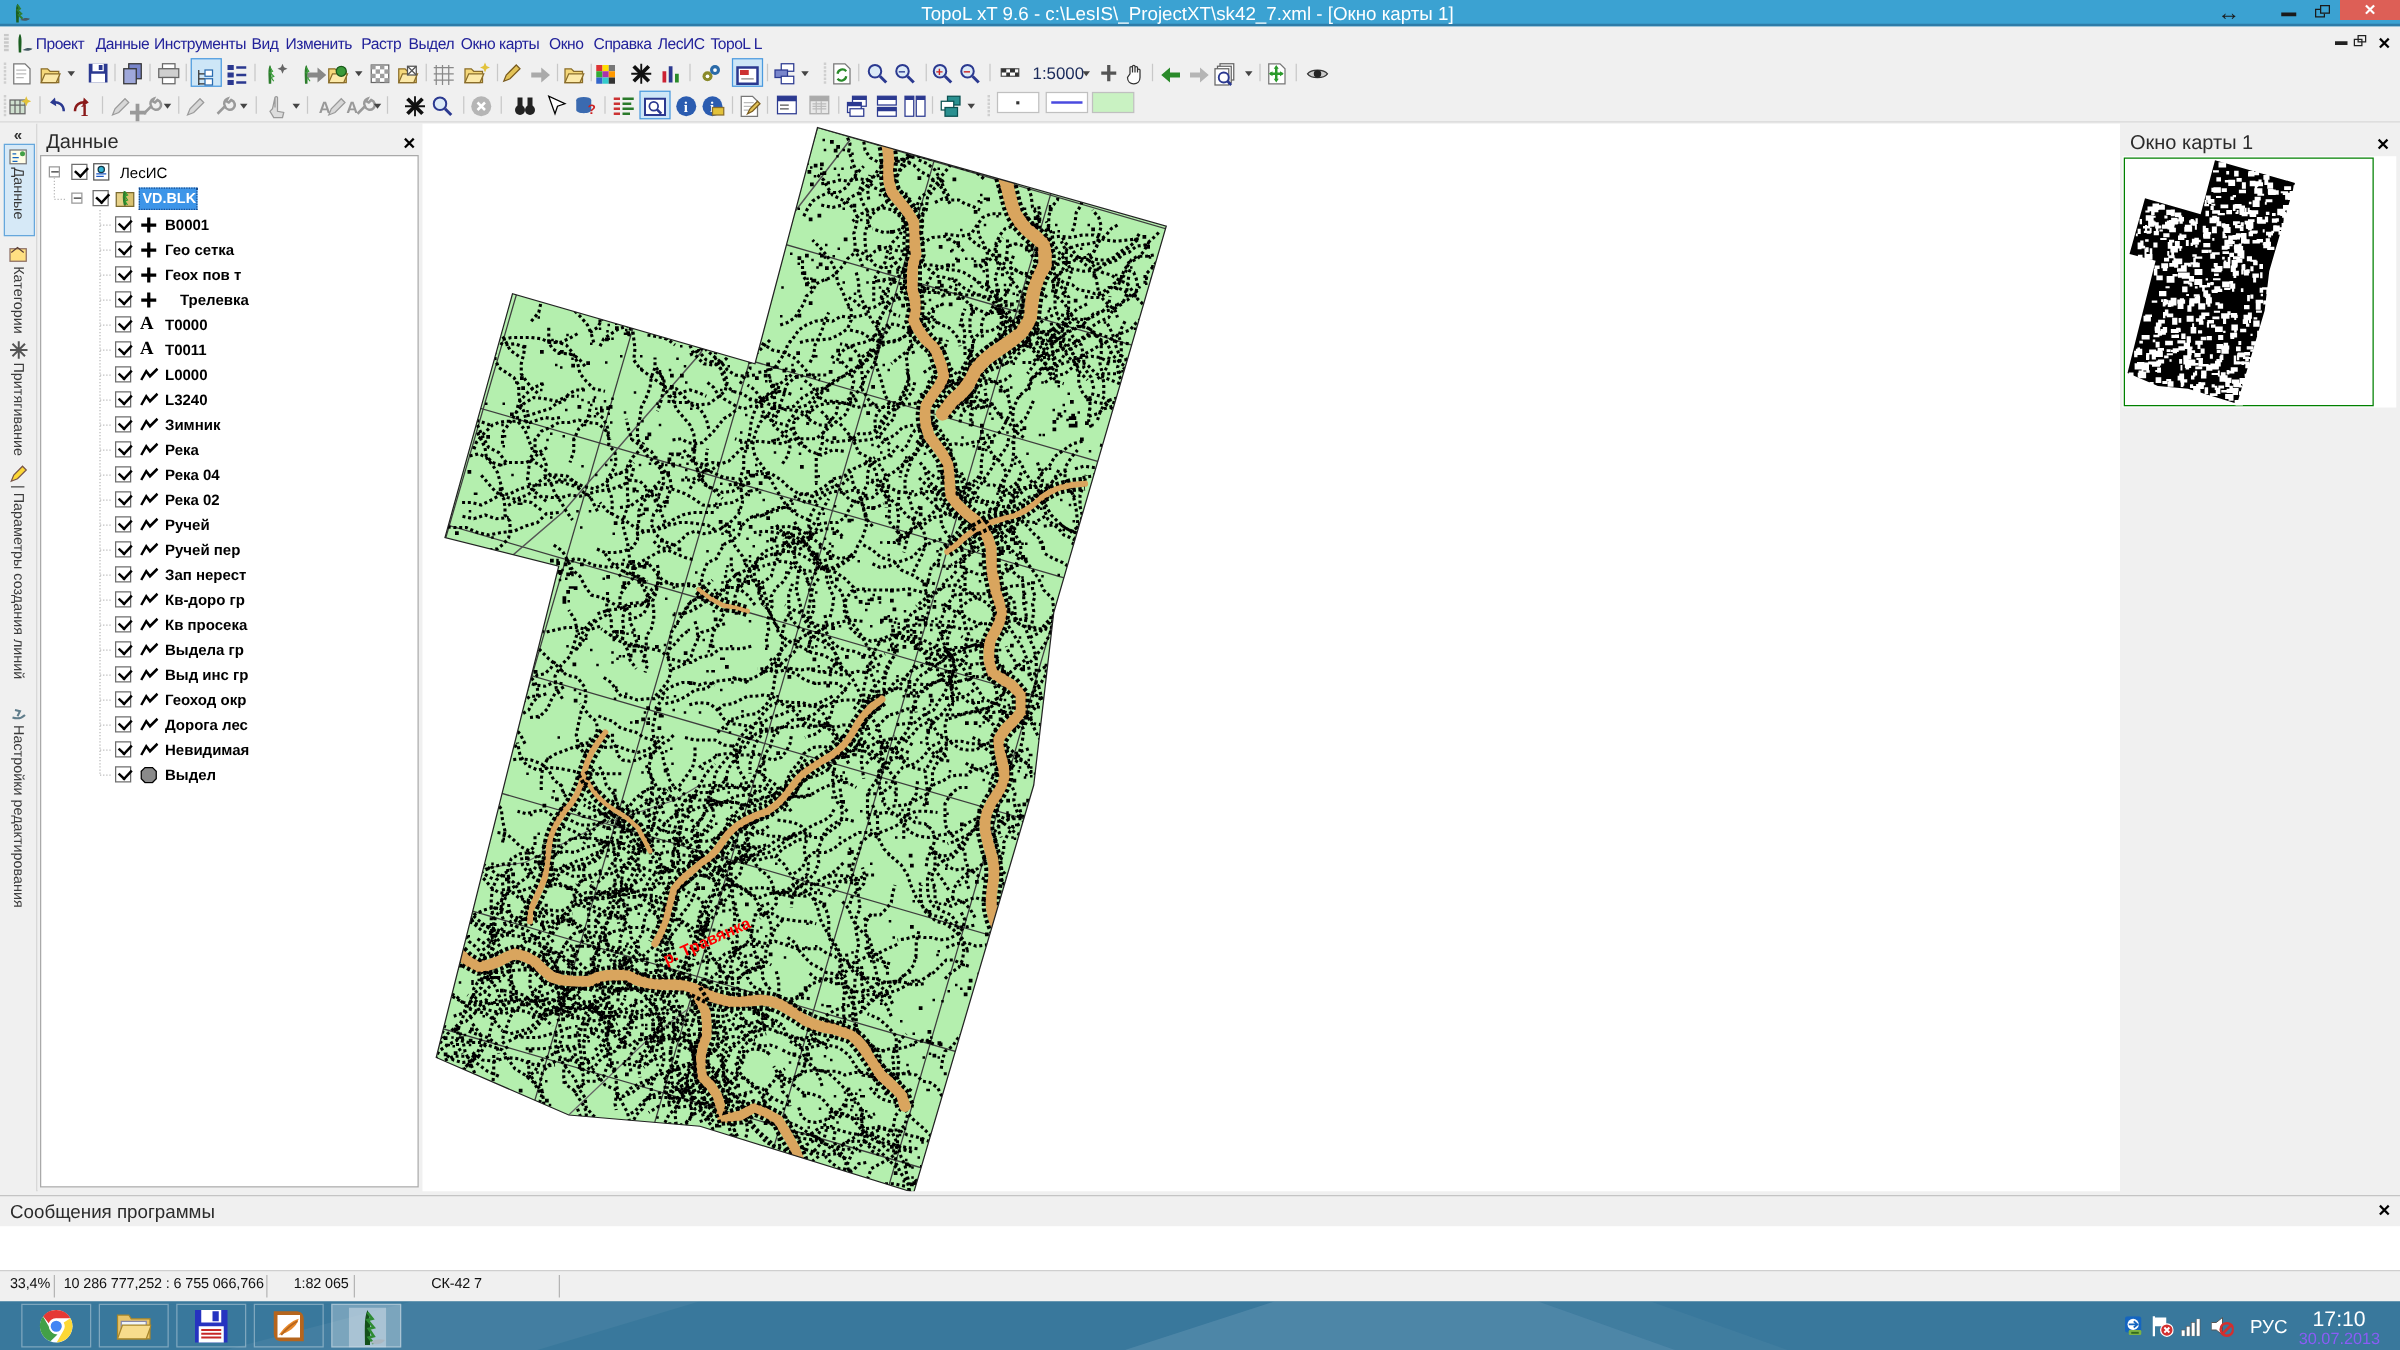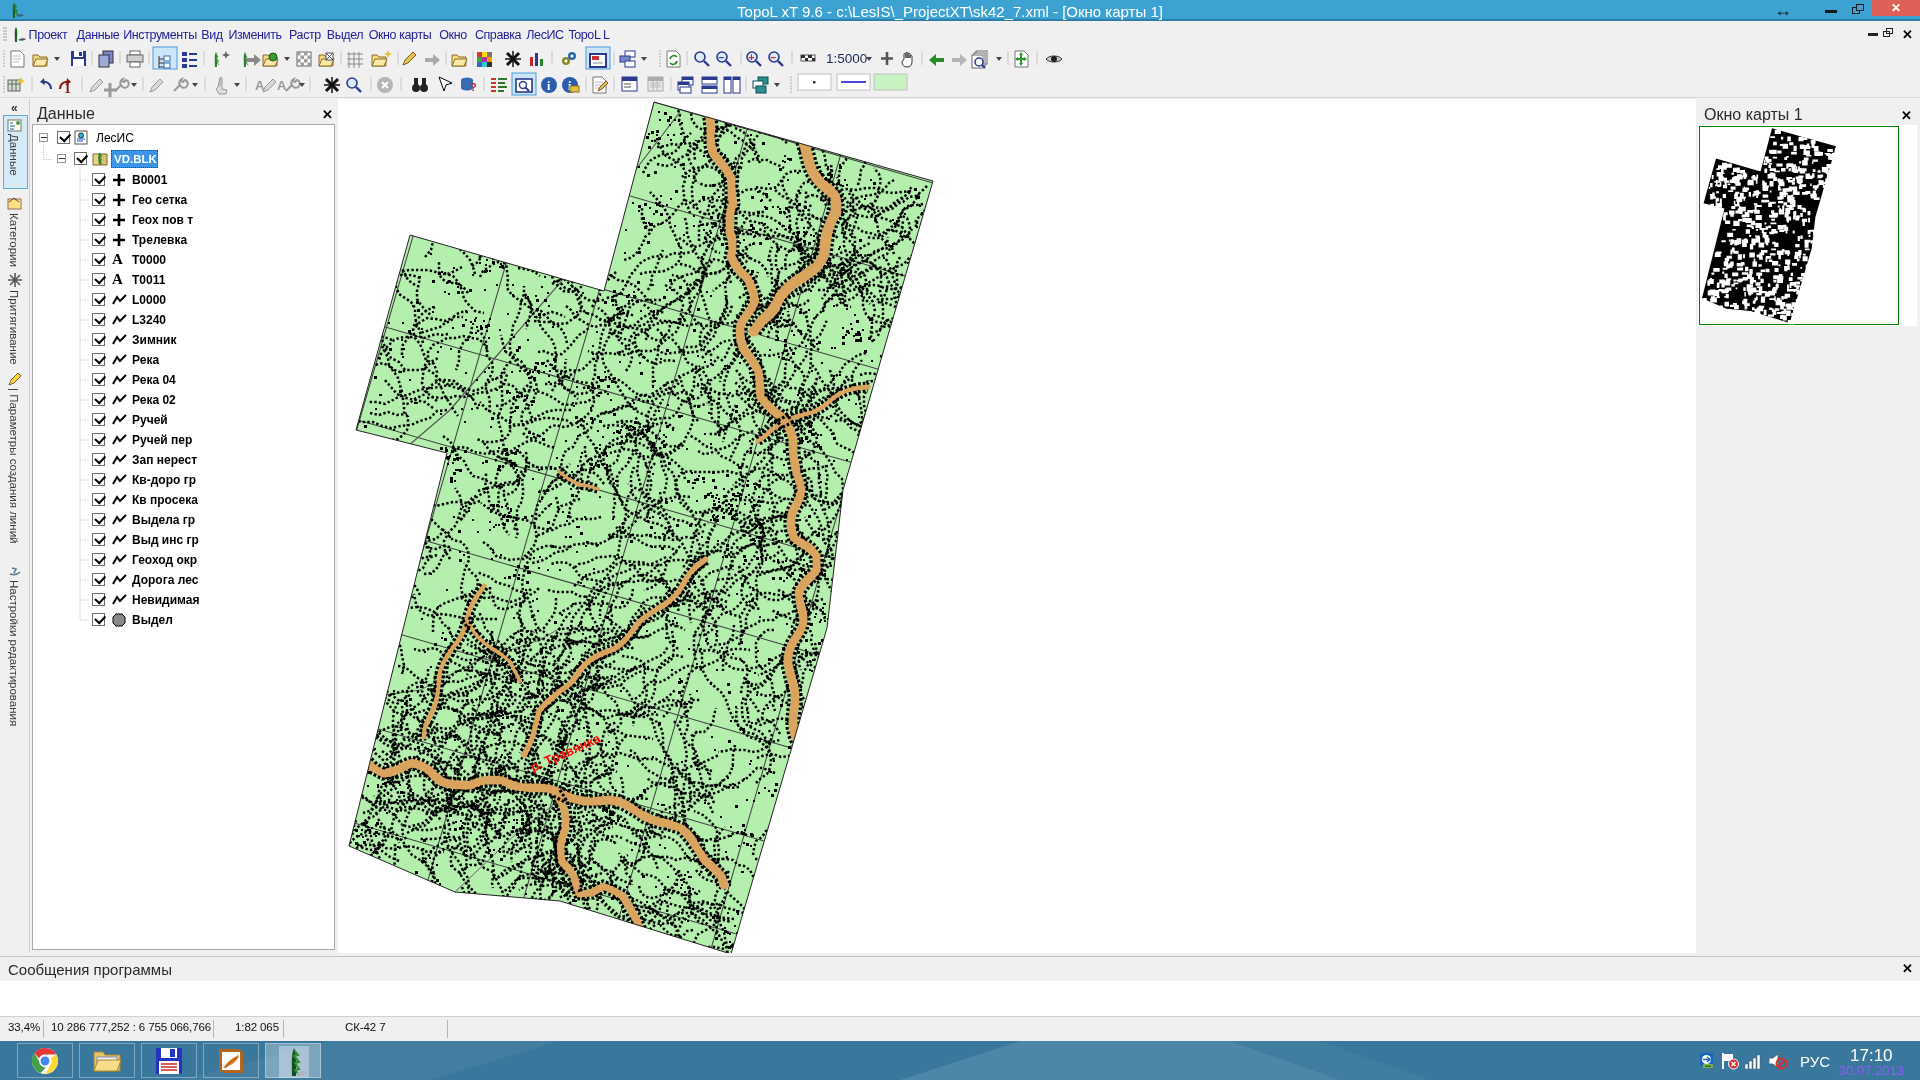--- a/index.html
+++ b/index.html
@@ -540,21 +540,21 @@
 <div class="abs trow" style="left:132px;top:193px">Гео сетка</div>
 <div class="abs cb" style="left:92px;top:213px"></div>
 <svg class="abs" style="left:112px;top:213px" width="14" height="14">
     <path d="M7 1v12M1 7h12" stroke="#000" stroke-width="2.6"></path>
   </svg>
 <div class="abs trow" style="left:132px;top:213px">Геох пов т</div>
 <div class="abs cb" style="left:92px;top:233px"></div>
 <svg class="abs" style="left:112px;top:233px" width="14" height="14">
     <path d="M7 1v12M1 7h12" stroke="#000" stroke-width="2.6"></path>
   </svg>
-<div class="abs trow" style="left:132px;top:233px">Трелевка</div>
+<div class="abs trow" style="left:144px;top:233px">Трелевка</div>
 <div class="abs cb" style="left:92px;top:253px"></div>
 <div class="abs" style="left:112px;top:251px;font-family:'Liberation Serif',serif;font-weight:bold;font-size:15px">A</div>
 <div class="abs trow" style="left:132px;top:253px">T0000</div>
 <div class="abs cb" style="left:92px;top:273px"></div>
 <div class="abs" style="left:112px;top:271px;font-family:'Liberation Serif',serif;font-weight:bold;font-size:15px">A</div>
 <div class="abs trow" style="left:132px;top:273px">T0011</div>
 <div class="abs cb" style="left:92px;top:293px"></div>
 <svg class="abs" style="left:112px;top:293px" width="15" height="13">
     <path d="M1 11 L5 4 8 8 14 2" fill="none" stroke="#000" stroke-width="2"></path>
   </svg>

